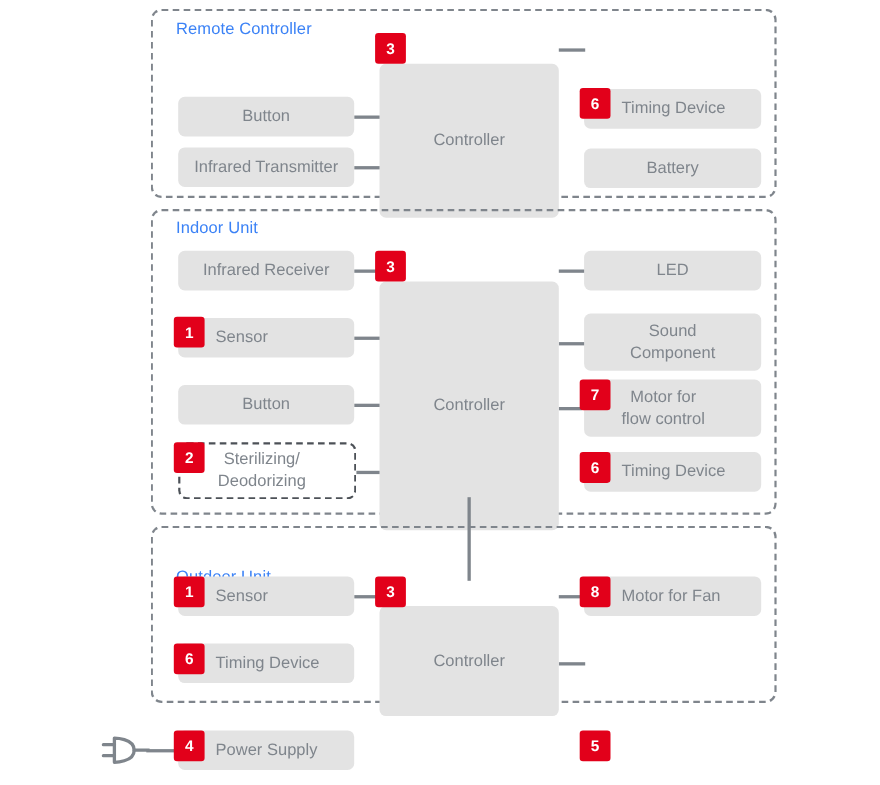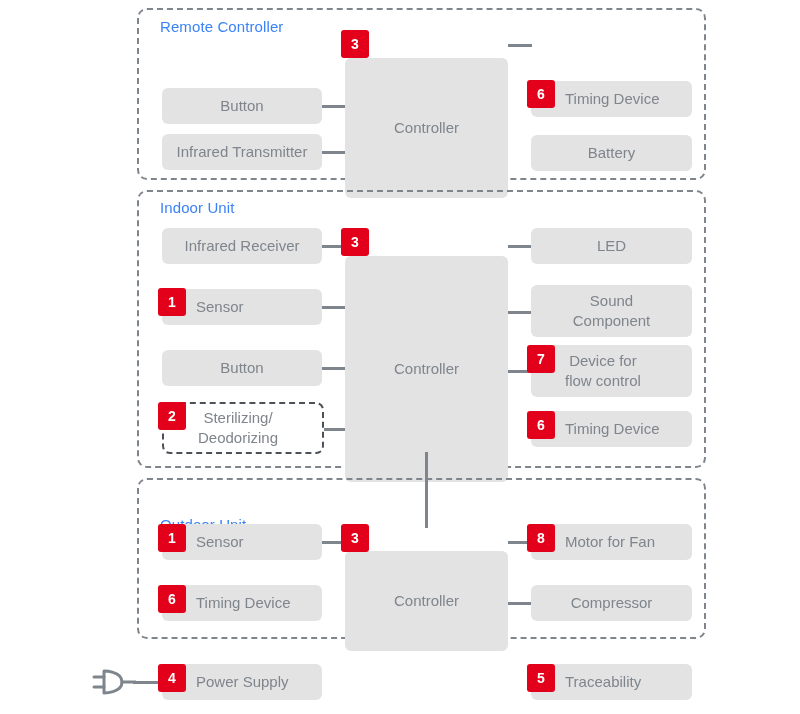--- a/index.html
+++ b/index.html
@@ -142,21 +142,21 @@
 
   <div class="node dashednode offsetlabel" style="left:162px; top:402px; width:162px; height:52px;">Sterilizing/
 Deodorizing</div>
   <div class="badge" style="left:158px; top:402px;">2</div>
 
   <div class="node" style="left:531px; top:285px; width:161px; height:52px;">Sound
 Component</div>
 
   <div class="node" style="left:531px; top:228px; width:161px; height:36px;">LED</div>
 
-  <div class="node offsetlabel" style="left:531px; top:345px; width:161px; height:52px;">Device for
+  <div class="node offsetlabel" style="left:531px; top:345px; width:161px; height:52px;">Motor for
 flow control</div>
   <div class="badge" style="left:527px; top:345px;">7</div>
 
   <div class="node offsetlabel" style="left:531px; top:411px; width:161px; height:36px;">Timing Device</div>
   <div class="badge" style="left:527px; top:411px;">6</div>
 
   <div class="conn v" style="left:425px; top:452px; height:76px;"></div>
 
   <div class="group" style="left:137px; top:478px; width:569px; height:161px;"></div>
   <div class="group-title" style="left:160px; top:516px;">Outdoor Unit</div>
@@ -170,31 +170,29 @@
 
   <div class="node offsetlabel" style="left:162px; top:524px; width:160px; height:36px;">Sensor</div>
   <div class="badge" style="left:158px; top:524px;">1</div>
 
   <div class="node offsetlabel" style="left:162px; top:585px; width:160px; height:36px;">Timing Device</div>
   <div class="badge" style="left:158px; top:585px;">6</div>
 
   <div class="node offsetlabel" style="left:531px; top:524px; width:161px; height:36px;">Motor for Fan</div>
   <div class="badge" style="left:527px; top:524px;">8</div>
 
-  <div class="node" style="left:531px; top:585px; width:161px; height:36px;">Compressor</div>
 
   <svg class="plug-icon" style="left:92px; top:665px;" viewBox="0 0 44 34">
     <g fill="none" stroke="#7f858c" stroke-width="3" stroke-linecap="round" stroke-linejoin="round">
       <path d="M12 6 L12 28 C12 28 30 28 30 17 C30 6 12 6 12 6 Z"></path>
       <line x1="2" y1="12" x2="12" y2="12"></line>
       <line x1="2" y1="22" x2="12" y2="22"></line>
       <line x1="30" y1="17" x2="44" y2="17"></line>
     </g>
   </svg>
   <div class="conn h" style="left:133px; top:681px; width:28px;"></div>
 
   <div class="node offsetlabel" style="left:162px; top:664px; width:160px; height:36px;">Power Supply</div>
   <div class="badge" style="left:158px; top:664px;">4</div>
 
-  <div class="node offsetlabel" style="left:531px; top:664px; width:161px; height:36px;">Traceability</div>
   <div class="badge" style="left:527px; top:664px;">5</div>
 
 </div>
 
 </body></html>

